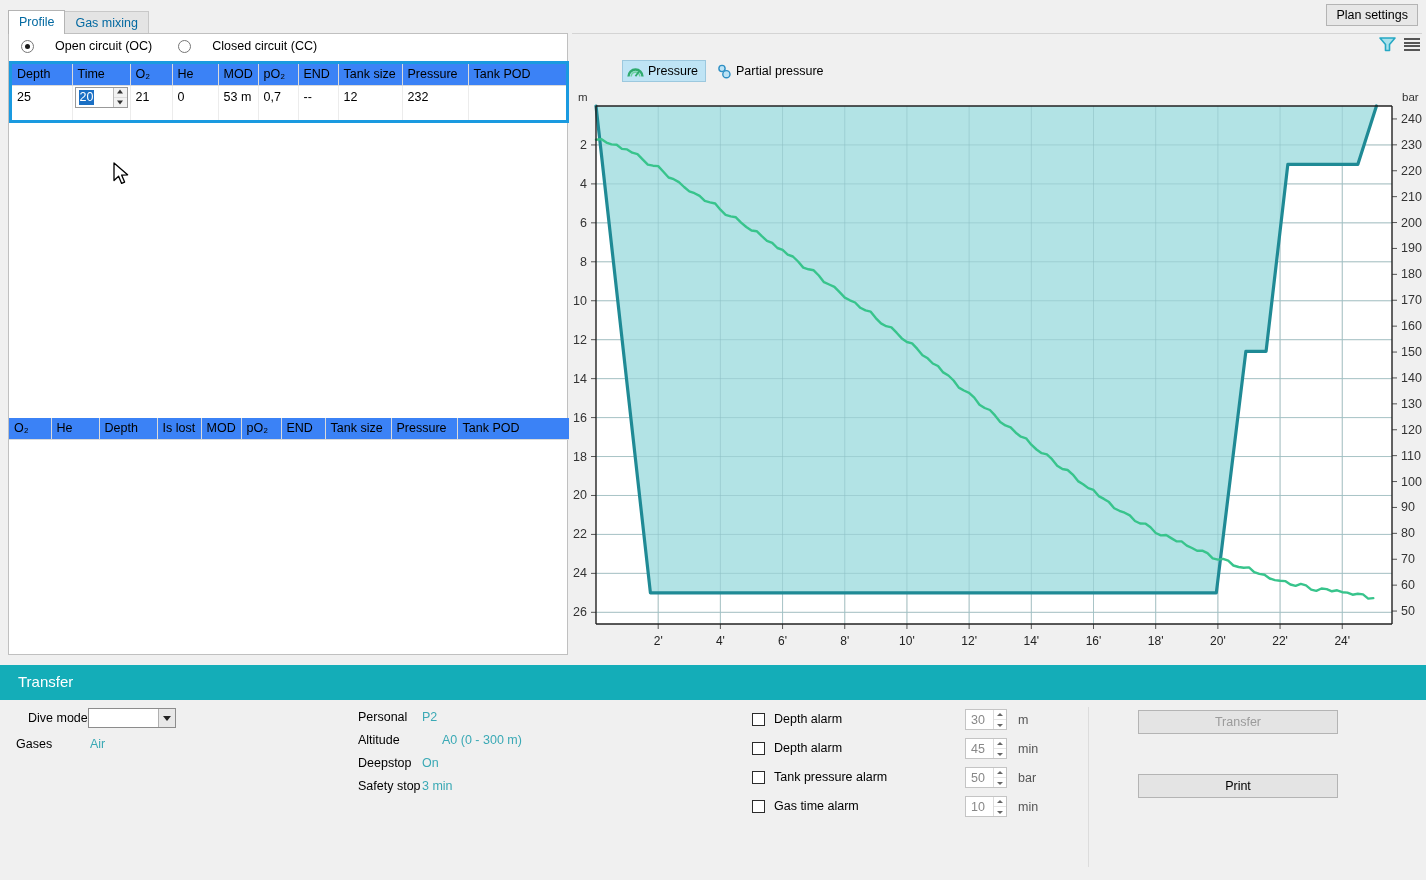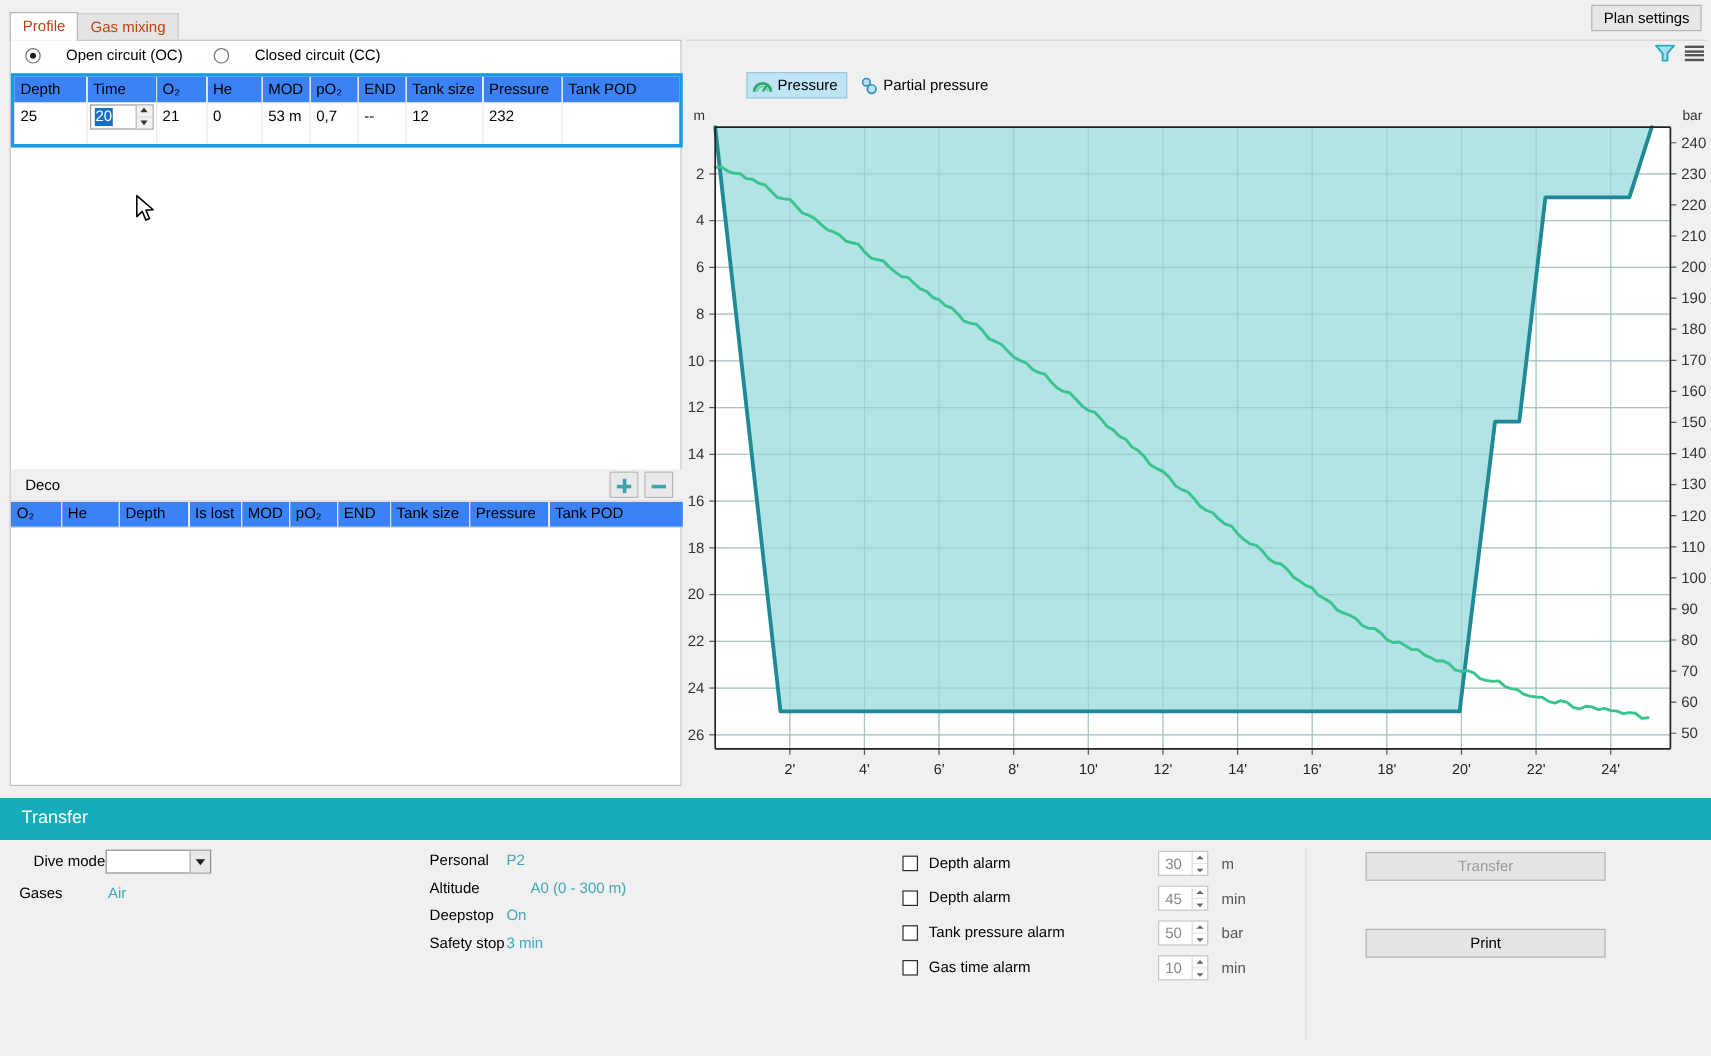--- a/index.html
+++ b/index.html
@@ -14,21 +14,21 @@
   }
   .app { position: relative; width: 1426px; height: 880px; background: #f0f0f0; }
 
   
   .left-panel { position: absolute; left: 0; top: 0; width: 570px; height: 662px; background: #f0f0f0; }
 
   .tabstrip { position: absolute; left: 8px; top: 10px; height: 24px; display: flex; align-items: flex-end; }
   .tab {
     height: 23px; padding: 0 10px; line-height: 22px; font-size: 12.5px;
     border: 1px solid #c8c8c8; border-bottom: none; background: #e4e4e4;
-    margin-right: -1px; color: #c2410c; cursor: default;
+    margin-right: -1px; color: #0369a1; cursor: default;
   }
   .tab.active { background: #ffffff; height: 24px; line-height: 23px; border-color: #b4b4b4; position: relative; z-index: 2; }
 
   .content-box {
     position: absolute; left: 8px; top: 33px; width: 560px; height: 622px;
     background: #fff; border: 1px solid #c0c0c0;
   }
 
   .radio-row { position: absolute; left: 12px; top: 5px; display: flex; align-items: center; gap: 26px; }
   .radio-item { display: flex; align-items: center; gap: 21px; cursor: default; }
@@ -284,32 +284,20 @@
                 <td style="border-right:none"></td>
             </tr>
           </tbody>
         </table>
       </div>
 
       <svg class="cursor-arrow" width="20" height="26" viewBox="0 0 20 26">
         <path d="M1,1 L1,18.5 L5.6,14.2 L8.6,21.4 L11.6,20.1 L8.6,13.1 L14.6,12.8 Z" fill="#ffffff" stroke="#000000" stroke-width="1.3" stroke-linejoin="round"></path>
       </svg>
 
-      <div class="section-head deco-head">
-        <div class="title">Deco</div>
-        <div class="head-btns">
-          <div class="sq-btn">
-            <span class="plus-h"></span>
-            <span class="plus-v"></span>
-          </div>
-          <div class="sq-btn">
-            <span class="minus-h"></span>
-          </div>
-        </div>
-      </div>
 
       <div class="deco-table-wrap">
         <table class="dtable">
           <colgroup>
             <col style="width:42px">
               <col style="width:48px">
               <col style="width:58px">
               <col style="width:44px">
             <col style="width:40px">
               <col style="width:40px">

